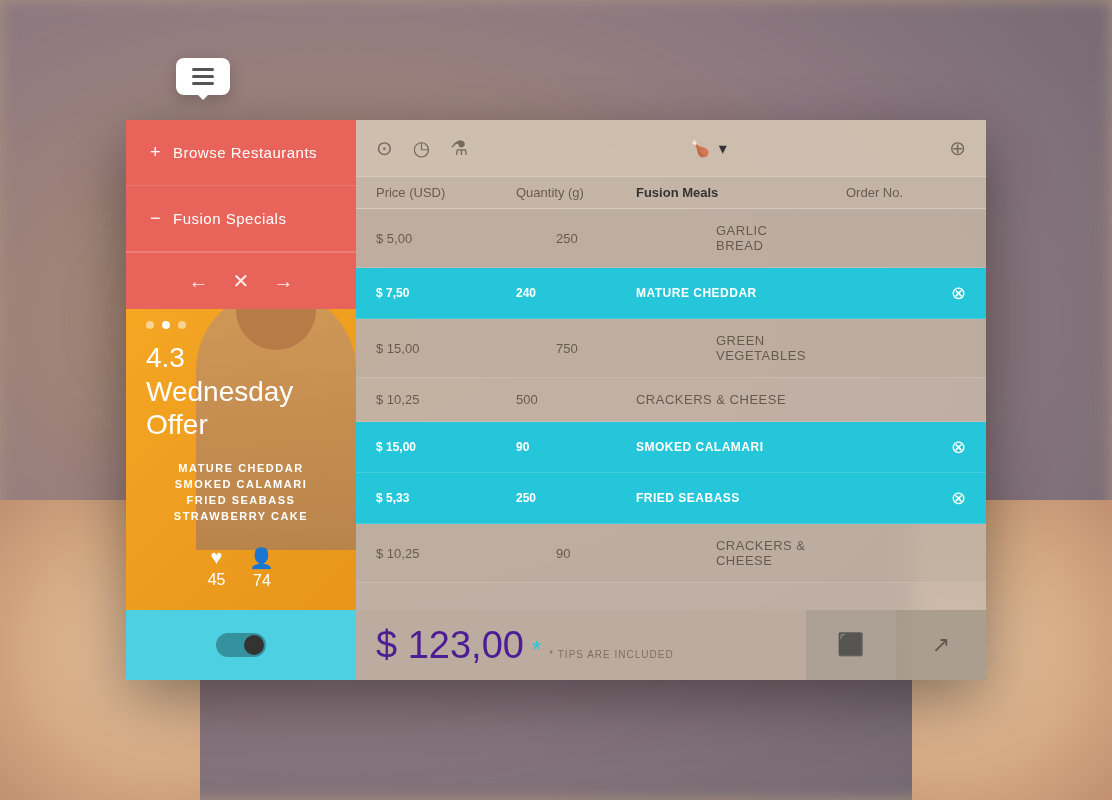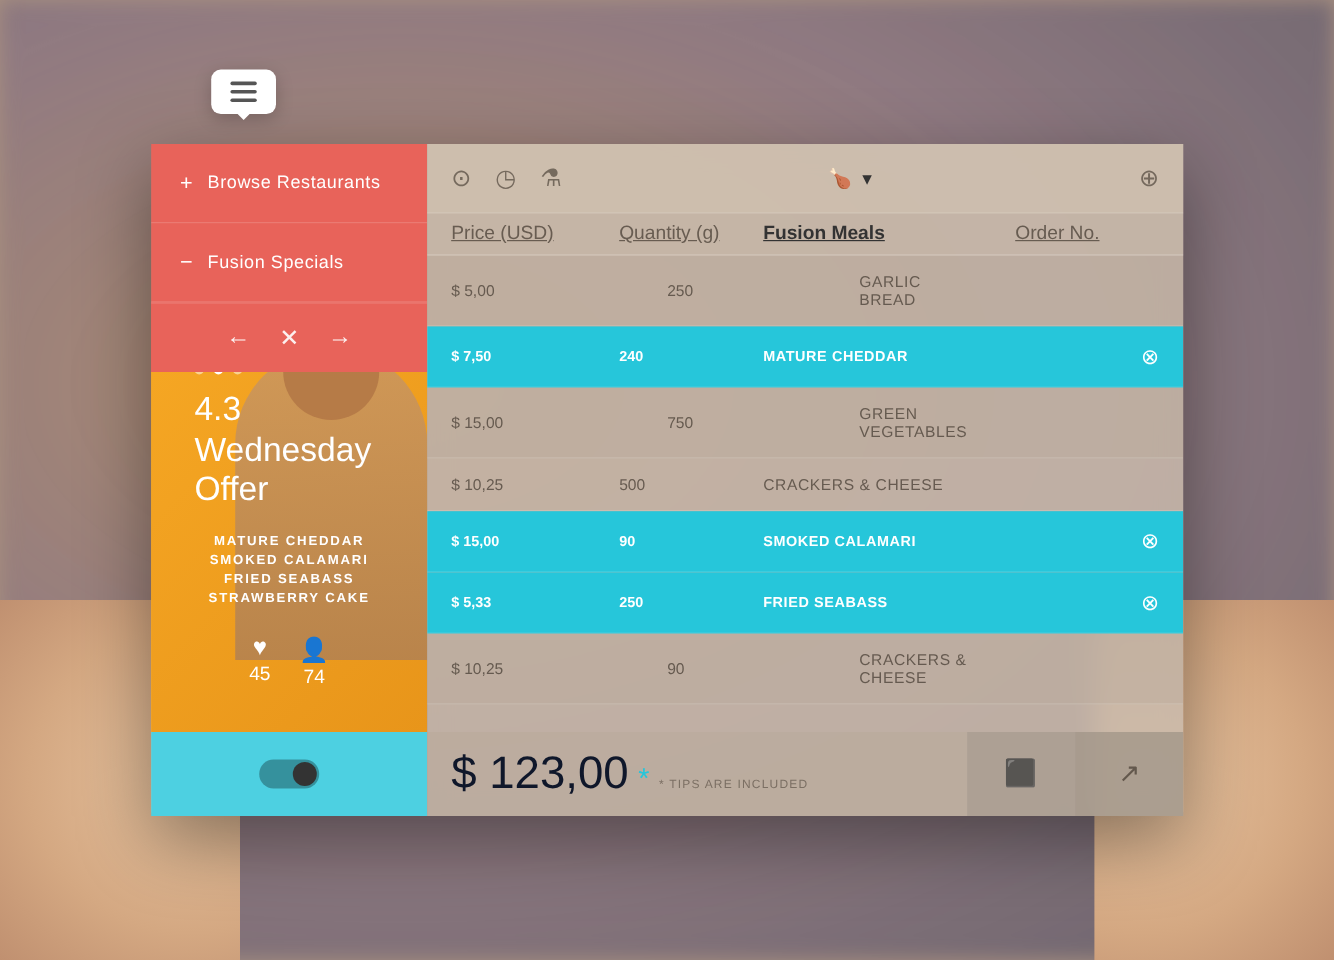--- a/index.html
+++ b/index.html
@@ -129,21 +129,21 @@
     }
 
     .special-card {
       flex: 1;
       background: #f5a623;
       position: relative;
       overflow: hidden;
       display: flex;
       flex-direction: column;
       justify-content: flex-end;
-      padding: 36px;
+      padding: 20px;
     }
     .special-card-bg {
       position: absolute;
       inset: 0;
       background: linear-gradient(135deg, #f5a623 0%, #e8951a 100%);
     }
     
     .person-silhouette {
       position: absolute;
       right: 0;
@@ -285,24 +285,23 @@
     }
 
     .table-col-headers {
       display: grid;
       grid-template-columns: 140px 120px 1fr 120px;
       padding: 8px 20px;
       background: rgba(200,185,170,0.5);
       border-bottom: 1px solid rgba(255,255,255,0.3);
     }
     .col-header {
-      font-size: 16px;
+      font-size: 13px;
       color: rgba(80,70,60,0.8);
       font-weight: 400;
-      text-decoration: underline;
     }
     .col-header.bold { font-weight: 700; color: #333; }
 
     .table-body {
       flex: 1;
       overflow: hidden;
     }
 
     .table-row {
       display: grid;
@@ -348,21 +347,21 @@
     .total-section {
       flex: 1;
       padding: 0 20px;
       display: flex;
       align-items: baseline;
       gap: 8px;
     }
     .total-amount {
       font-size: 38px;
       font-weight: 300;
-      color: #0f172a;
+      color: #4c1d95;
     }
     .total-asterisk {
       color: #26c6da;
       font-size: 24px;
       vertical-align: top;
     }
     .tips-note {
       font-size: 10px;
       color: rgba(80,70,60,0.6);
       letter-spacing: 1px;

